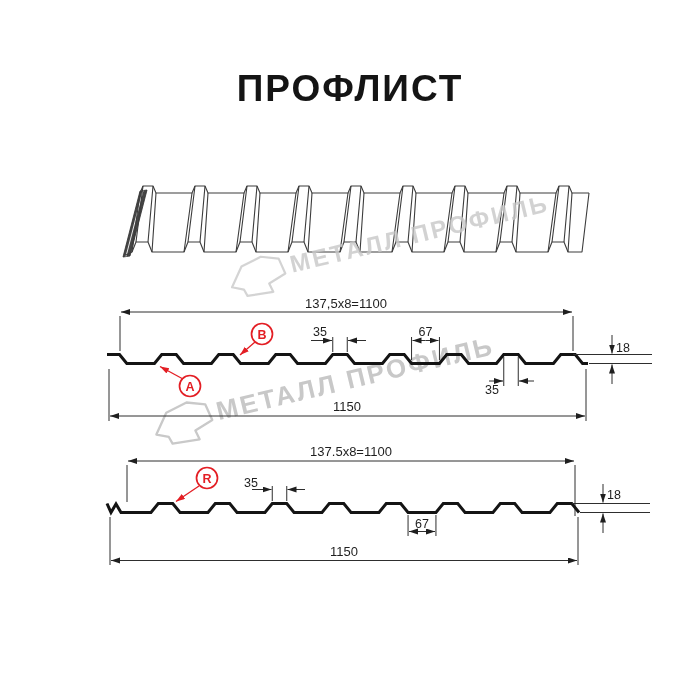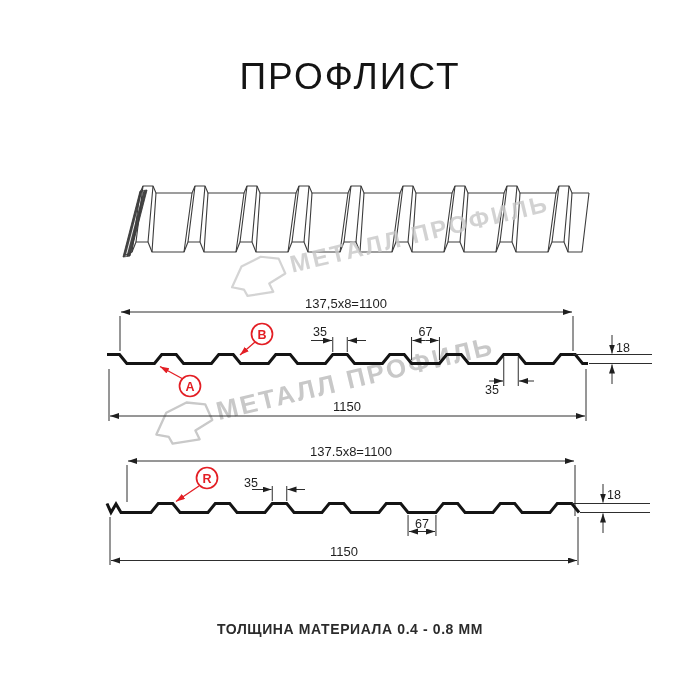--- a/index.html
+++ b/index.html
@@ -1,19 +1,19 @@
 <!DOCTYPE html>
 <html><head>
 <meta charset="utf-8">
 <style>
   html,body{margin:0;padding:0;background:#fff;}
   .page{position:relative;width:700px;height:700px;background:#ffffff;overflow:hidden;
         font-family:"Liberation Sans", sans-serif;}
-  .title{position:absolute;top:56px;left:0;width:700px;text-align:center;
-         font-size:37px;font-weight:400;letter-spacing:2px;color:#141414;}
+  .title{position:absolute;top:68px;left:0;width:700px;text-align:center;
+         font-size:37px;font-weight:700;letter-spacing:2px;color:#141414;}
   .subtitle{position:absolute;top:100px;left:0;width:700px;text-align:center;
          font-size:17px;font-weight:700;letter-spacing:2px;color:#222;}
   .footer{position:absolute;top:621px;left:0;width:700px;text-align:center;
          font-size:14px;font-weight:700;letter-spacing:0.6px;color:#2b2b2b;}
   svg{position:absolute;left:0;top:0;}
   .thin{stroke:#2e2e2e;stroke-width:1;fill:none;}
   .profile{stroke:#141414;stroke-width:3;fill:none;stroke-linejoin:miter;}
   .sheetline{stroke:#3c3c3c;stroke-width:1.1;fill:none;stroke-linejoin:round;}
   .dimtext{font-size:13px;fill:#1f1f1f;}
   .smalltext{font-size:12.5px;fill:#1f1f1f;}
@@ -151,14 +151,13 @@
       <text class="smalltext" x="607" y="499">18</text>
 
       <line class="thin" x1="110" y1="517" x2="110" y2="565"></line>
       <line class="thin" x1="578" y1="517" x2="578" y2="565"></line>
       <line class="thin" x1="344" y1="560.5" x2="111" y2="560.5" marker-end="url(#ahb)"></line>
       <line class="thin" x1="344" y1="560.5" x2="577" y2="560.5" marker-end="url(#ahb)"></line>
       <text class="dimtext" x="344" y="556" text-anchor="middle">1150</text>
     </g>
   </svg>
 
-  <div class="footer">ТОЛЩИНА МАТЕРИАЛА 0.4 - 0.8 ММ</div>
 </div>
 
 </body></html>

